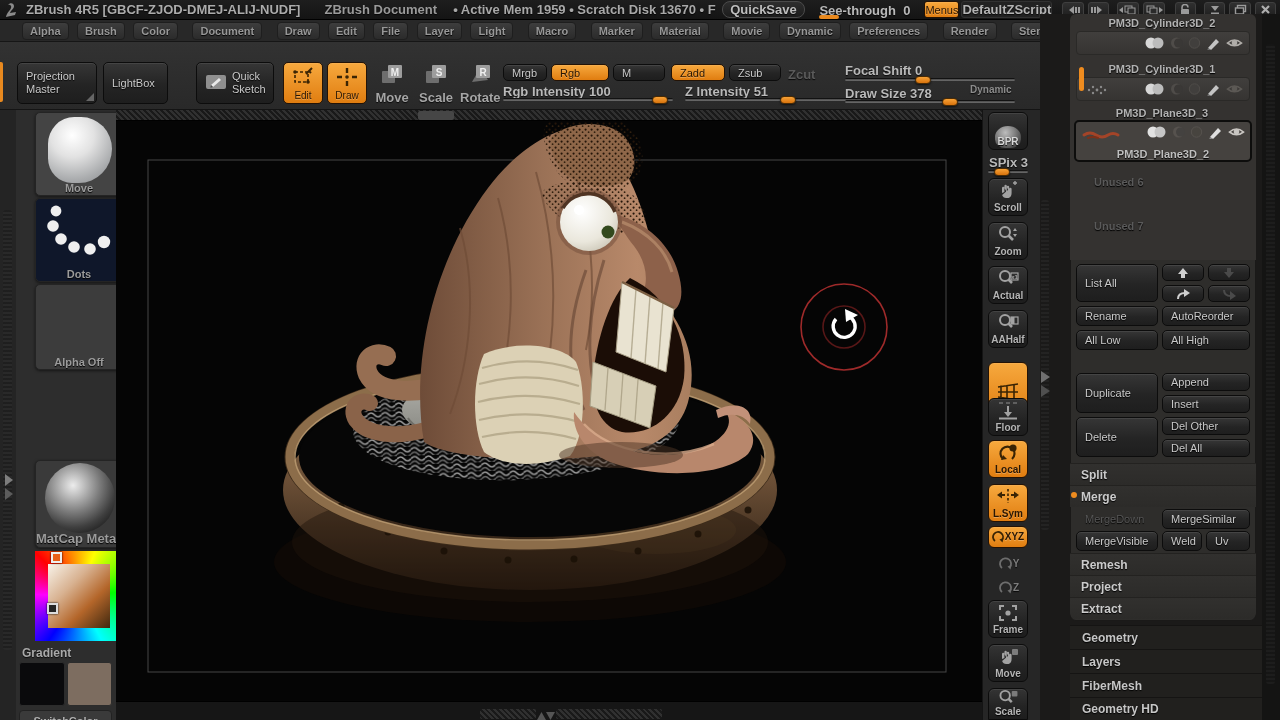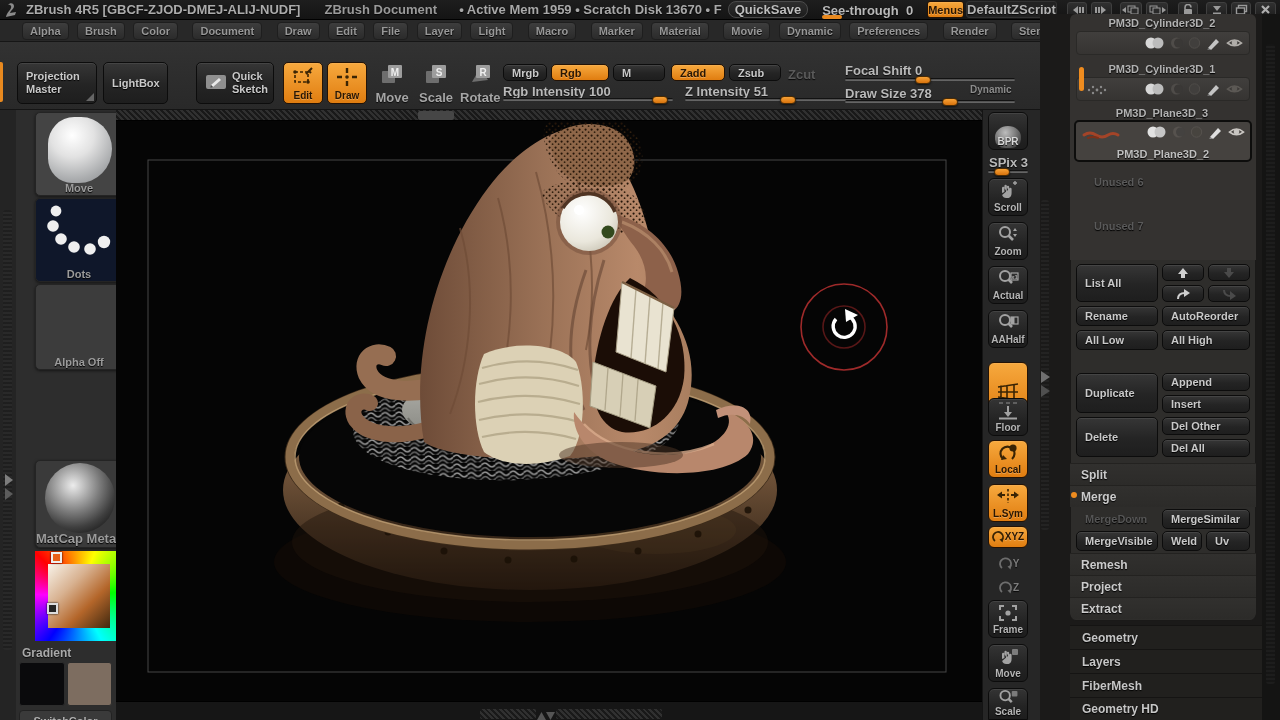--- a/index.html
+++ b/index.html
@@ -4,21 +4,21 @@
 <style>
   *{margin:0;padding:0;box-sizing:border-box}
   html,body{background:#000}
   #app{position:relative;width:1280px;height:720px;overflow:hidden;background:#101010;
        font-family:"Liberation Sans",sans-serif;user-select:none}
   .abs{position:absolute}
   .lbl{color:#b9b9b9;font-size:13px;font-weight:bold;text-shadow:0 1px 1px rgba(0,0,0,.8);white-space:nowrap}
   .dimtxt{color:#5a5a5a !important}
   .btn{position:absolute;display:flex;align-items:center;
        background:linear-gradient(#363636,#242424 55%,#1e1e1e);
-       border:1px solid #0c0c0c;border-radius:5px;color:#c9c9c9;font-size:11px;font-weight:bold;
+       border:1px solid #0c0c0c;border-radius:5px;color:#c9c9c9;font-size:11px;font-weight:normal;
        box-shadow:inset 0 1px 0 rgba(255,255,255,.08);padding:0 8px;text-shadow:0 1px 1px #000;white-space:nowrap;cursor:default}
   .btn.center{justify-content:center;padding:0}
   .btn.orange{background:linear-gradient(#f7a93e,#e07d10);color:#2a1703;border-color:#241305;text-shadow:0 1px 0 rgba(255,255,255,.25)}
   .btn.dim{color:#565656}
   .vbtn{flex-direction:column;justify-content:center;gap:0;padding:2px 0}
   .menu-item{display:inline-block;margin:2px 2px;padding:2px 7px;background:linear-gradient(#3d3d3d,#2b2b2b);
        border:1px solid #1e1e1e;border-radius:4px;color:#979797;font-size:11px;font-weight:bold;text-shadow:0 1px 1px #000}
   .track{position:absolute;height:3px;background:linear-gradient(#484848,#6e6e6e);border-top:1px solid #121212;border-radius:2px}
   .handle{position:absolute;width:16px;height:8px;background:linear-gradient(#f8a237,#d8730d);
        border:1px solid #4a2b04;border-radius:4px;box-shadow:0 1px 2px rgba(0,0,0,.6)}
@@ -52,21 +52,21 @@
 <div id="app">
 
   <div class="abs" style="left:0;top:0;width:1280px;height:20px;background:linear-gradient(#1e1e1e,#141414);display:flex;align-items:center;border-bottom:1px solid #000">
     <span style="width:18px;height:18px;margin-left:2px">
       <svg width="18" height="18" viewBox="0 0 18 18">
           <path d="M4,16 C5,11 8,10 9,7 C10,5 8,3 6,4 C8,1 12,2 12,5 C12,8 9,9 8,12 L14,11 L13,14 Z" fill="#8b8b8b"></path>
         </svg>
     </span>
     <span class="lbl" style="margin-left:6px;color:#ababab">ZBrush 4R5 [GBCF-ZJOD-DMEJ-ALIJ-NUDF]</span>
     <span class="lbl" style="margin-left:24px;color:#9a9a9a">ZBrush Document</span>
-    <span class="lbl" style="margin-left:22px;color:#a8a8a8">• Active Mem 1959 • Scratch Disk 13670 • F</span>
+    <span class="lbl" style="margin-left:16px;color:#a8a8a8">• Active Mem 1959 • Scratch Disk 13670 • F</span>
     <div style="position:relative;margin-left:6px;width:108px;height:17px;background:linear-gradient(#2e2e2e,#1c1c1c);border:1px solid #4a4a4a;border-radius:8px;display:flex;align-items:center;justify-content:center">
       <span class="lbl" style="color:#bdbdbd">QuickSave</span>
     </div>
     <div style="position:relative;margin-left:14px;width:92px;height:18px">
       <span class="lbl"><span>See-through</span>&nbsp;&nbsp;<span>0</span></span>
       <div style="position:absolute;left:0;bottom:0;width:20px;height:4px;background:#e8891f;border-radius:2px"></div>
     </div>
     <div class="btn orange center" style="position:relative;margin-left:14px;width:44px;height:17px;border-radius:3px">
       <span>Menus</span>
     </div>

